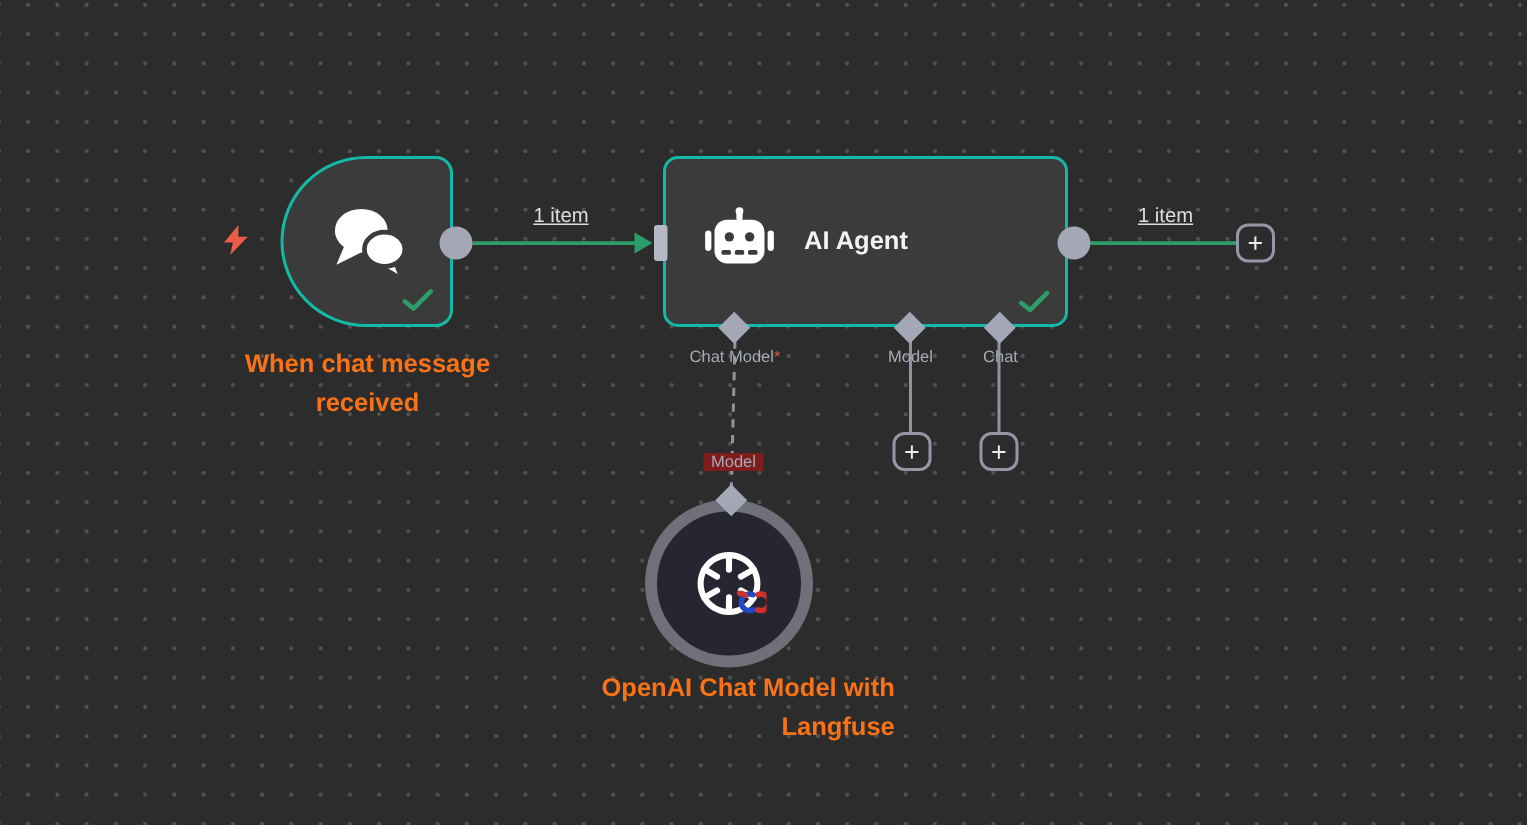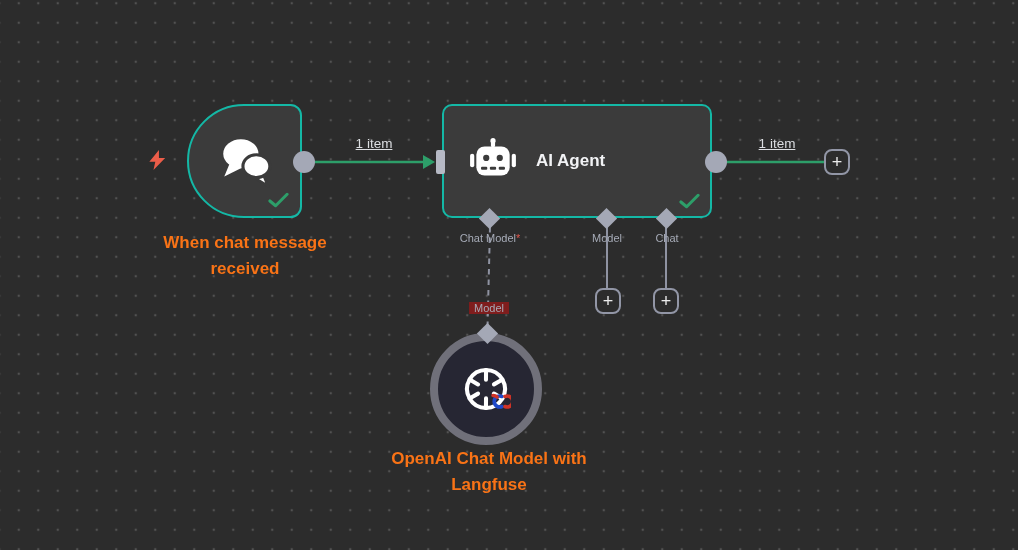--- a/index.html
+++ b/index.html
@@ -159,13 +159,13 @@
     <svg class="badge" width="27" height="19" viewBox="0 0 27 19">
       <path d="M 18 14.5 A 5.5 5.5 0 1 1 18 4.5" stroke="#1f49c9" stroke-width="3.6" fill="none" stroke-linecap="round"></path>
       <path d="M 14 4.5 A 5.5 5.5 0 1 1 14 14.5" stroke="#cf3327" stroke-width="3.6" fill="none" stroke-linecap="round" transform="translate(7,0)"></path>
       <path d="M 13 5 A 5.5 5.5 0 0 0 9 3.5" stroke="#cf3327" stroke-width="3.6" fill="none" stroke-linecap="round"></path>
     </svg>
   </div>
 </div>
 
 <div class="diamond" style="left:480px; top:326px;"></div>
 
-<div class="node-label" style="left:489px; top:446px; width:215px;">OpenAI Chat Model with Langfuse</div>
+<div class="node-label" style="left:489px; top:446px; width:215px;text-align:right;">OpenAI Chat Model with Langfuse</div>
 
 </body></html>

